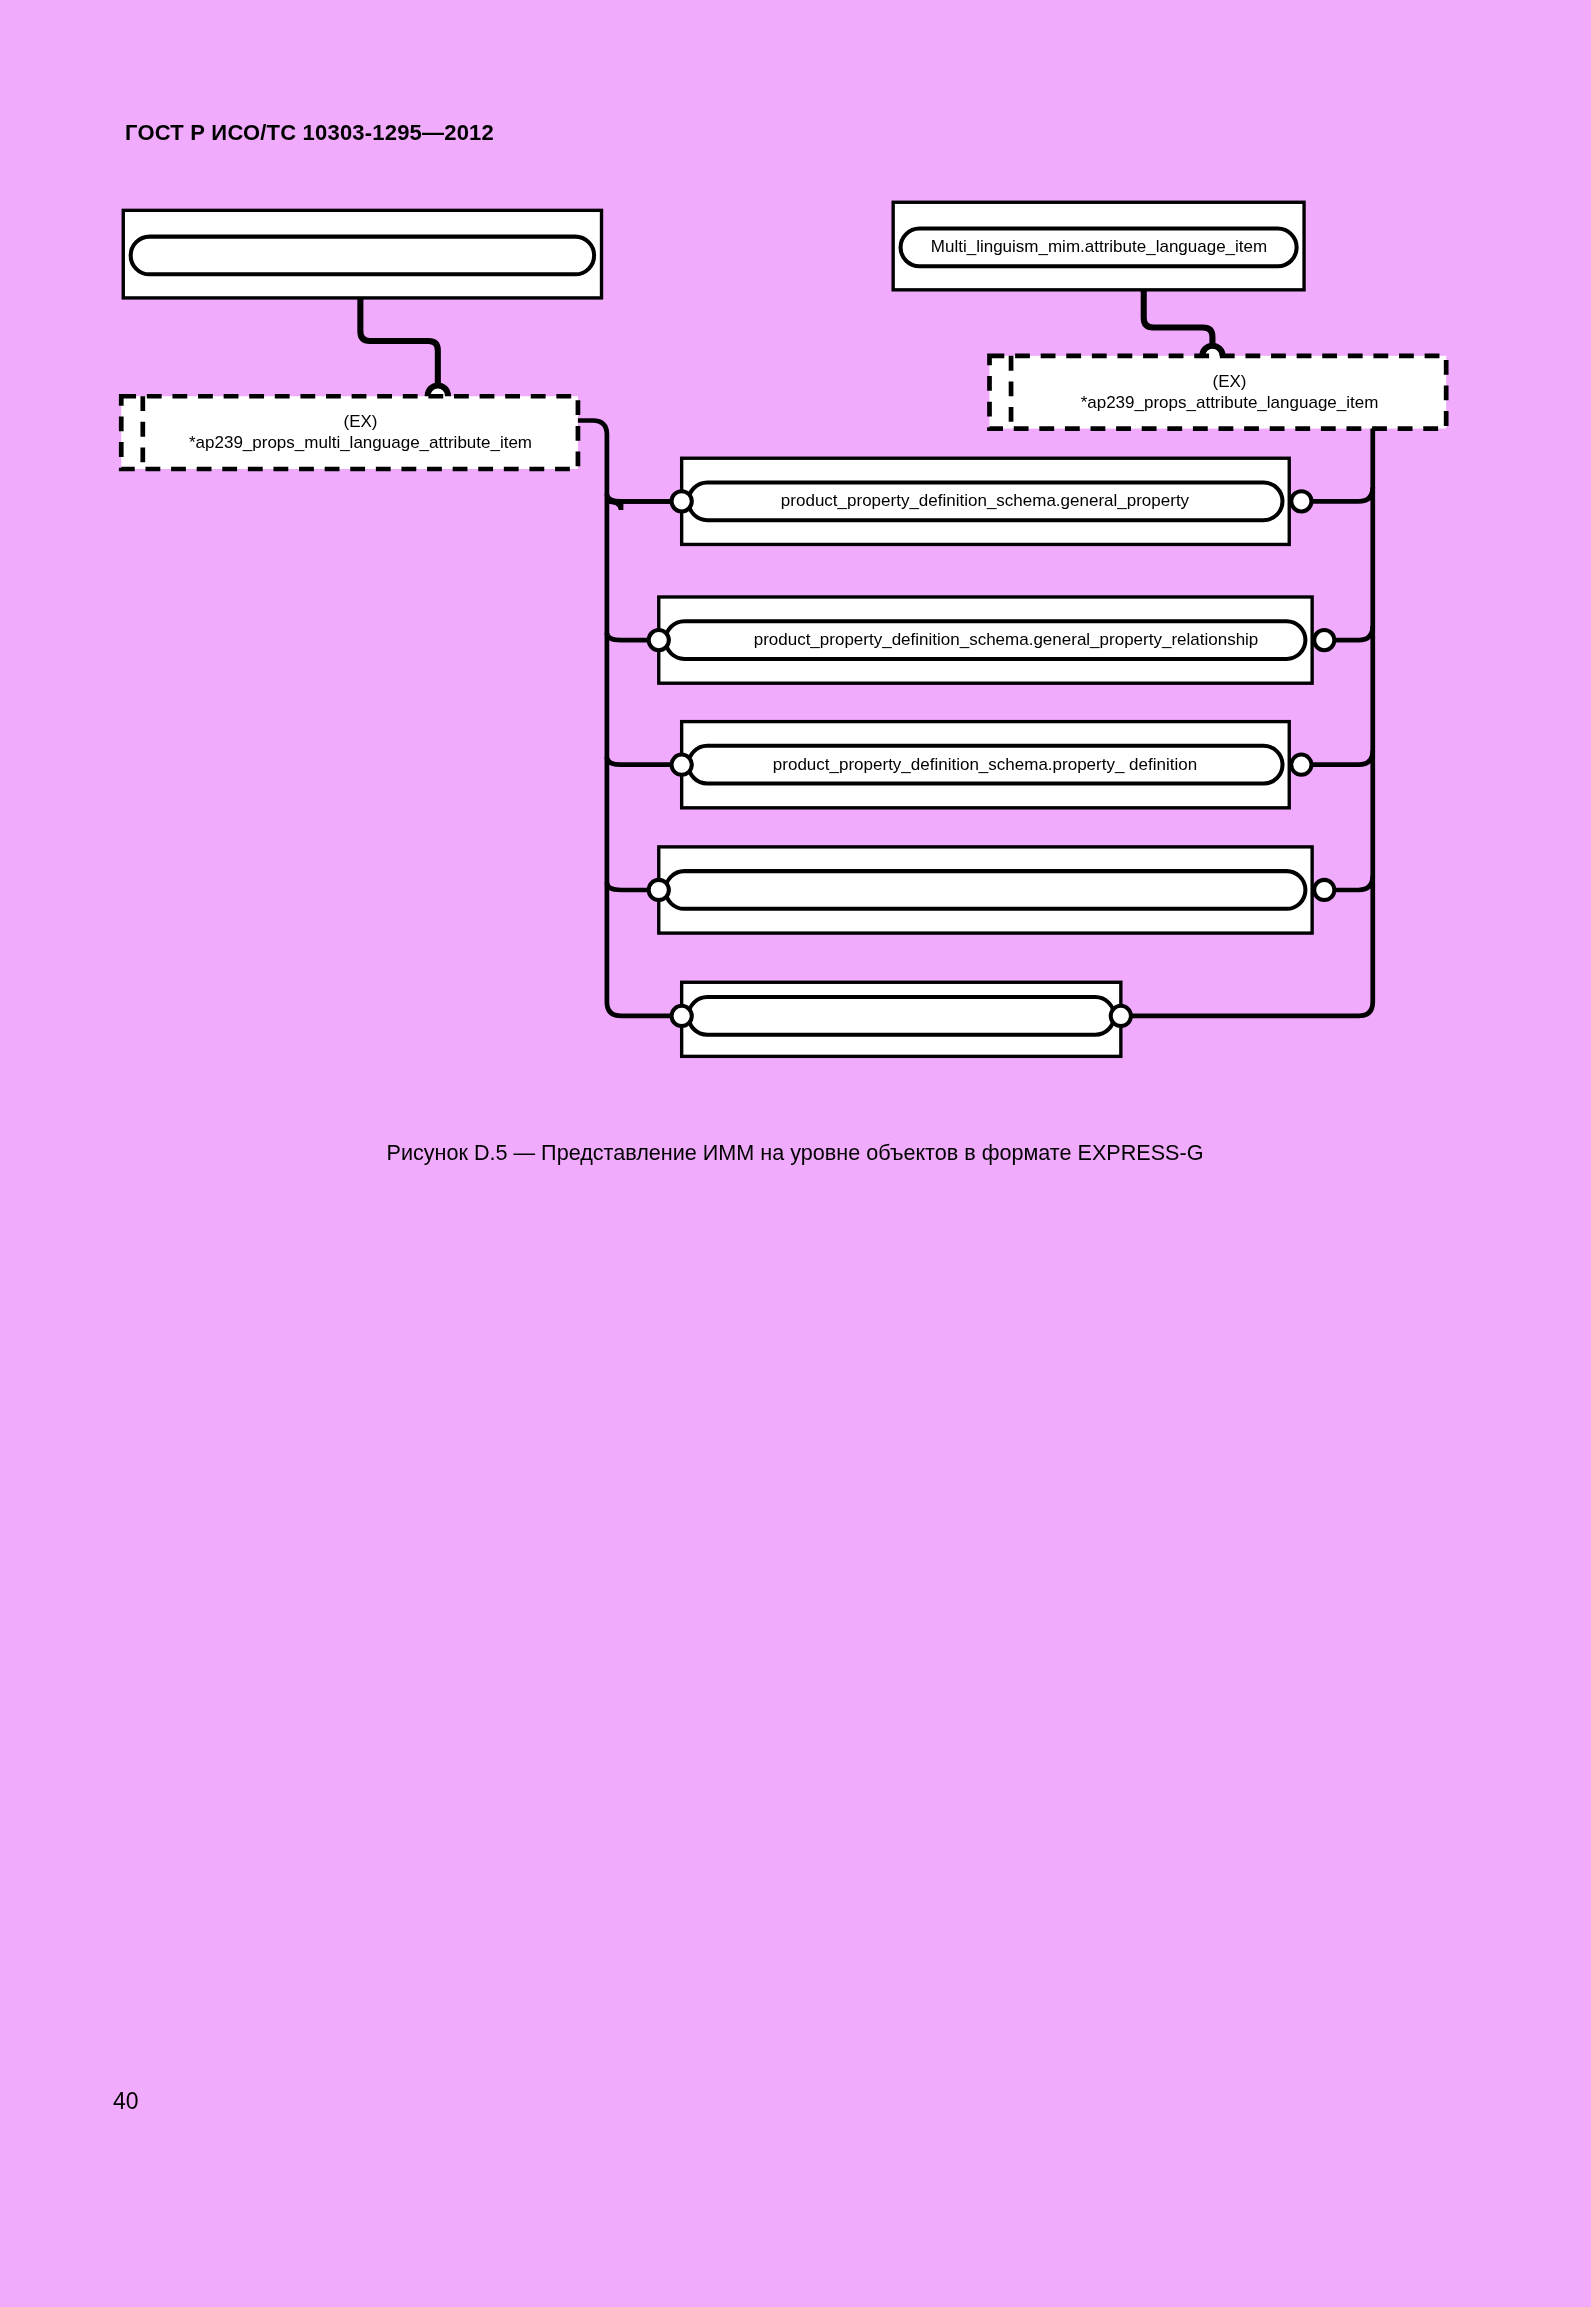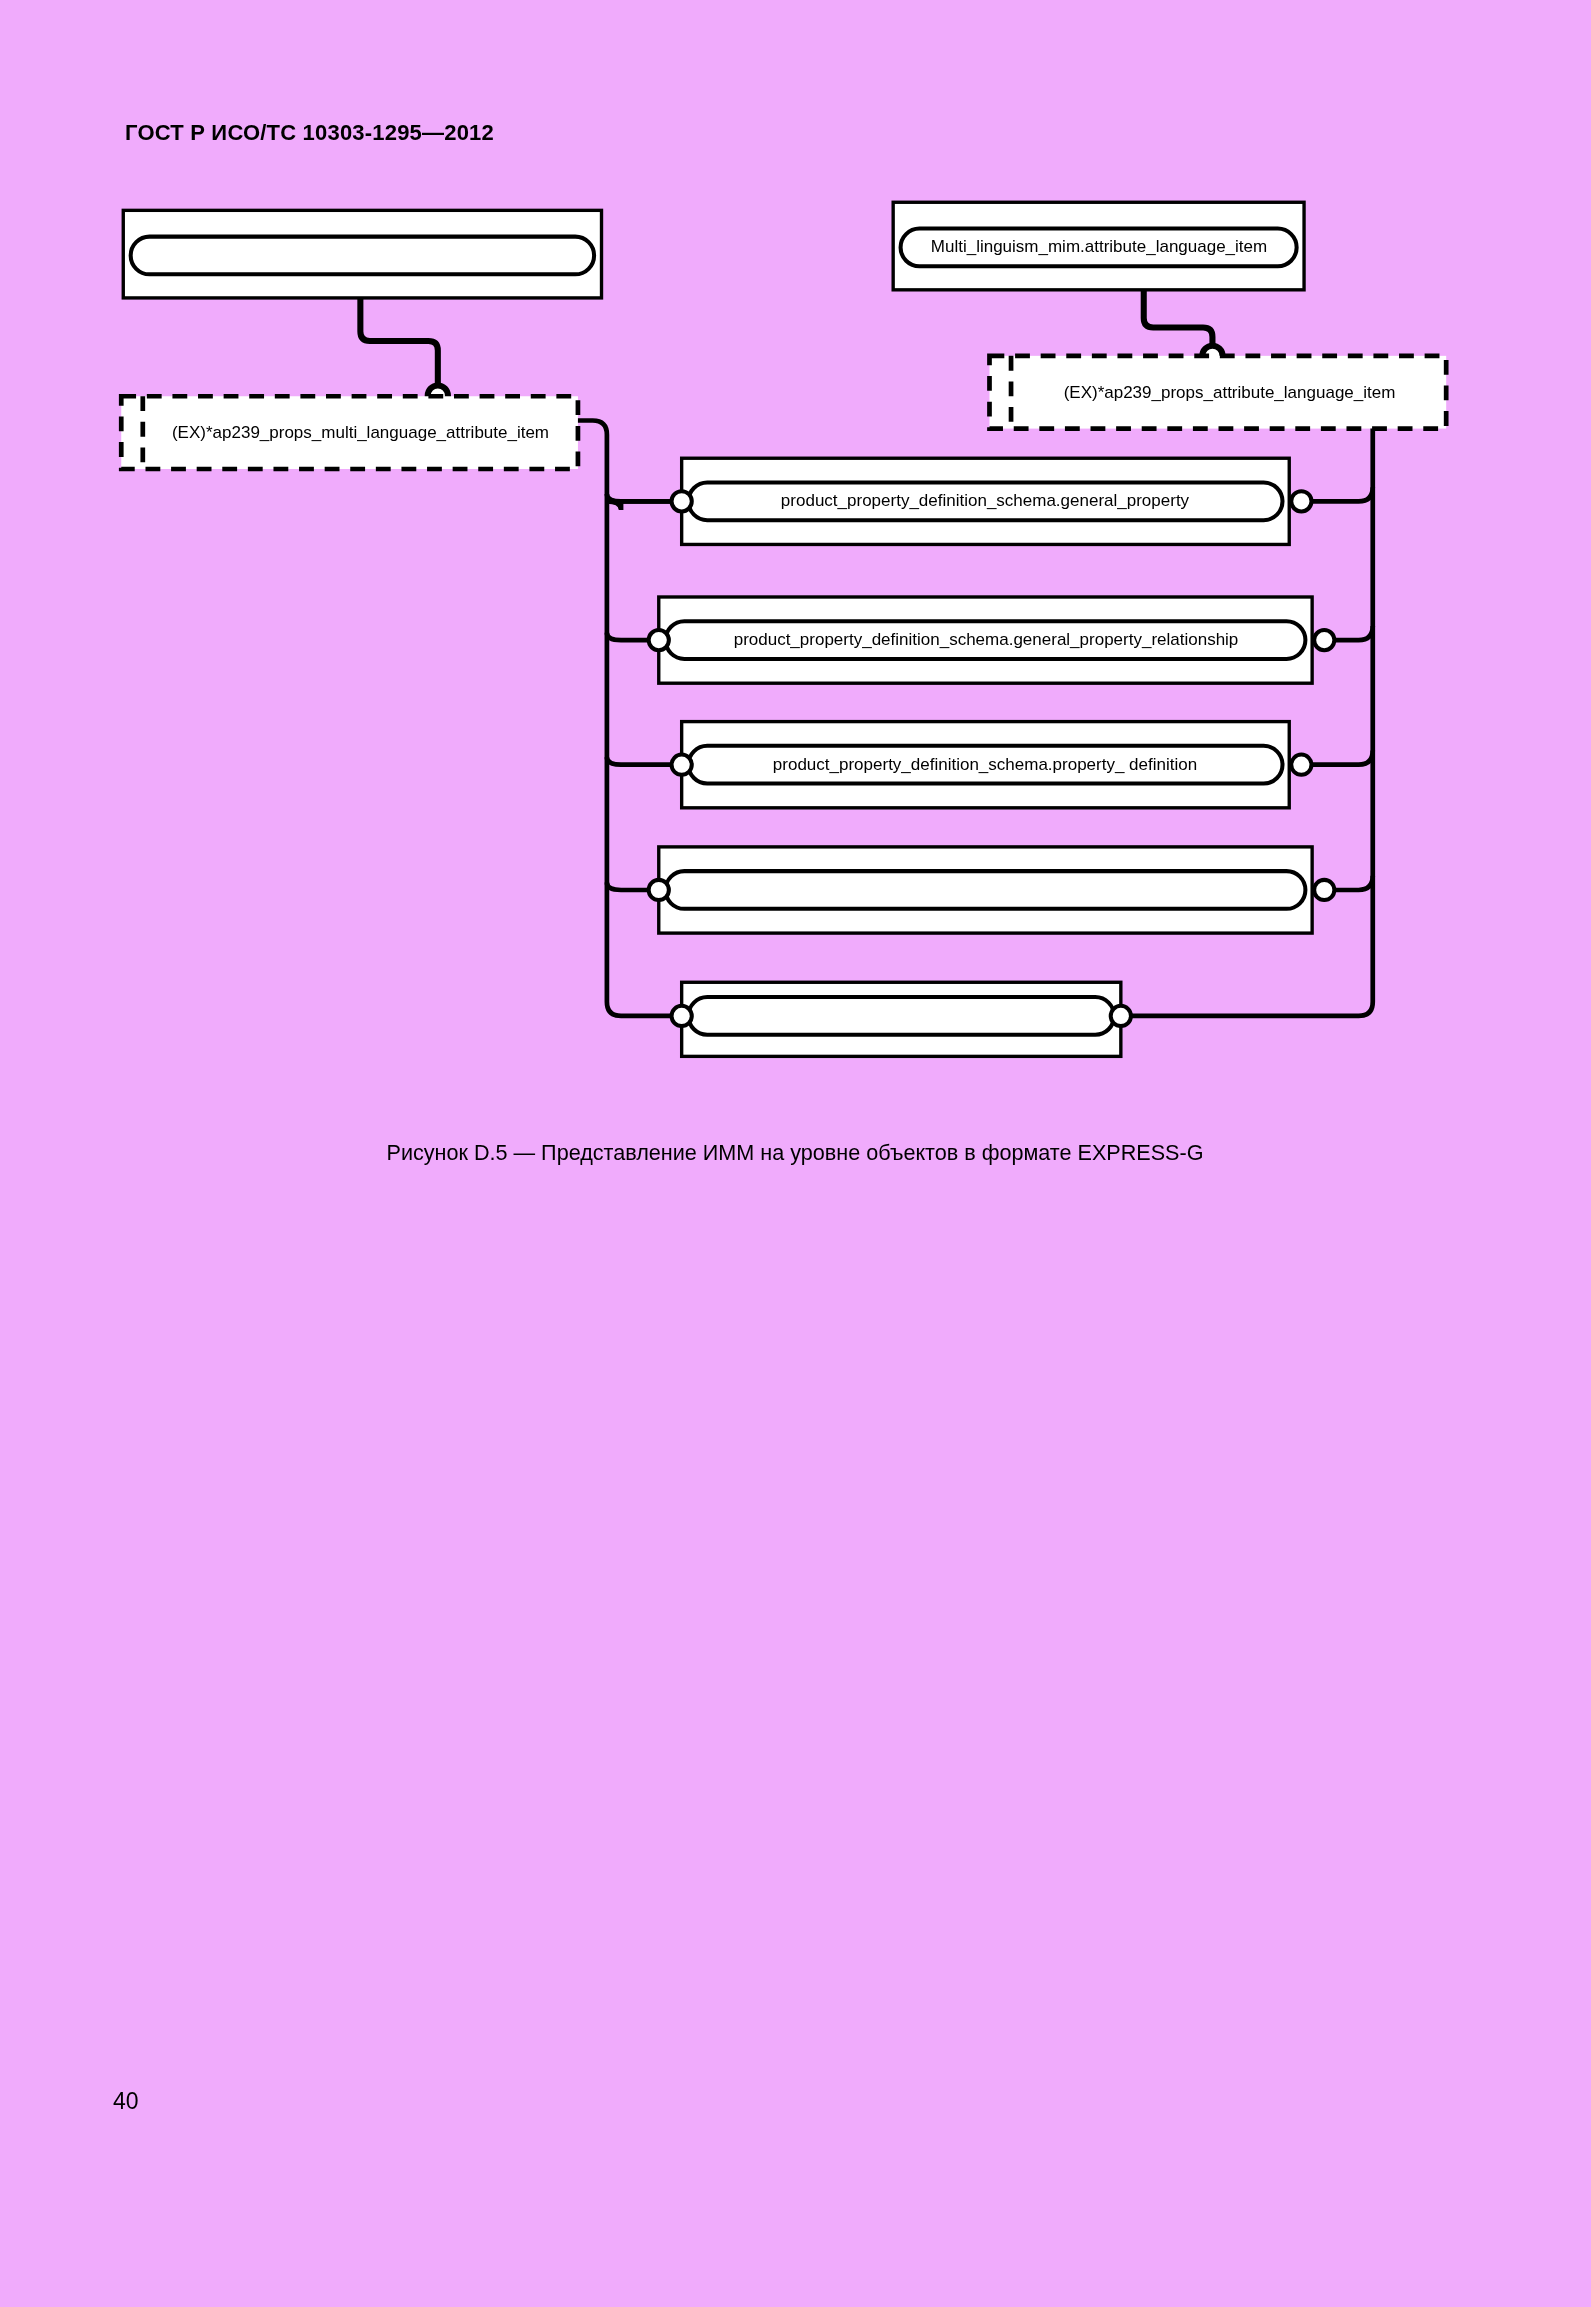--- a/index.html
+++ b/index.html
@@ -65,21 +65,21 @@
     position: absolute;
     display: flex;
     align-items: center;
     justify-content: center;
     text-align: center;
     font-size: 17px;
     line-height: 1.22;
     white-space: nowrap;
     pointer-events: none;
   }
-  .node-label.two-line { flex-direction: row; text-align: right; }
+  .node-label.two-line { flex-direction: column; text-align: right; }
   .node-label .ex-tag { display: block; }
   .node-label .ex-name { display: block; }
 </style>
 </head>
 <body>
 
 <div id="page">
 
   <div class="doc-header">ГОСТ Р ИСО/ТС 10303-1295—2012</div>
 
@@ -153,21 +153,21 @@
       <span class="ex-name">*ap239_props_multi_language_attribute_item</span>
     </div>
 
     <div class="node-label two-line" style="left:1014px; top:360px; width:431px; height:66px;">
       <span class="ex-tag">(EX)</span>
       <span class="ex-name">*ap239_props_attribute_language_item</span>
     </div>
 
     <div class="node-label" style="left:688px; top:482px; width:594px; height:38px;">product_property_definition_schema.general_property</div>
 
-    <div class="node-label" style="left:666px; top:621px; width:640px; height:38px;text-align:right;">product_property_definition_schema.general_property_relationship</div>
+    <div class="node-label" style="left:686px; top:621px; width:640px; height:38px;text-align:right;">product_property_definition_schema.general_property_relationship</div>
 
     <div class="node-label" style="left:688px; top:746px; width:594px; height:38px;">product_property_definition_schema.property_ definition</div>
 
 
   </div>
 
   <div class="figure-caption">
     <span class="cap-line">Рисунок D.5 — Представление ИММ на уровне объектов в формате EXPRESS-G</span>
   </div>
 

